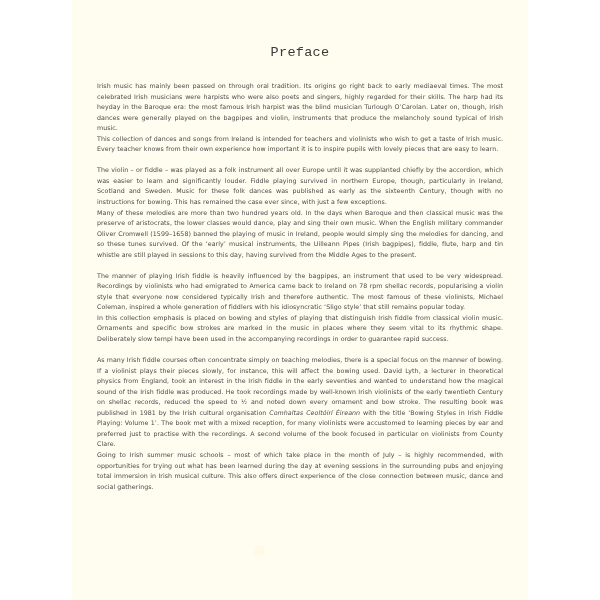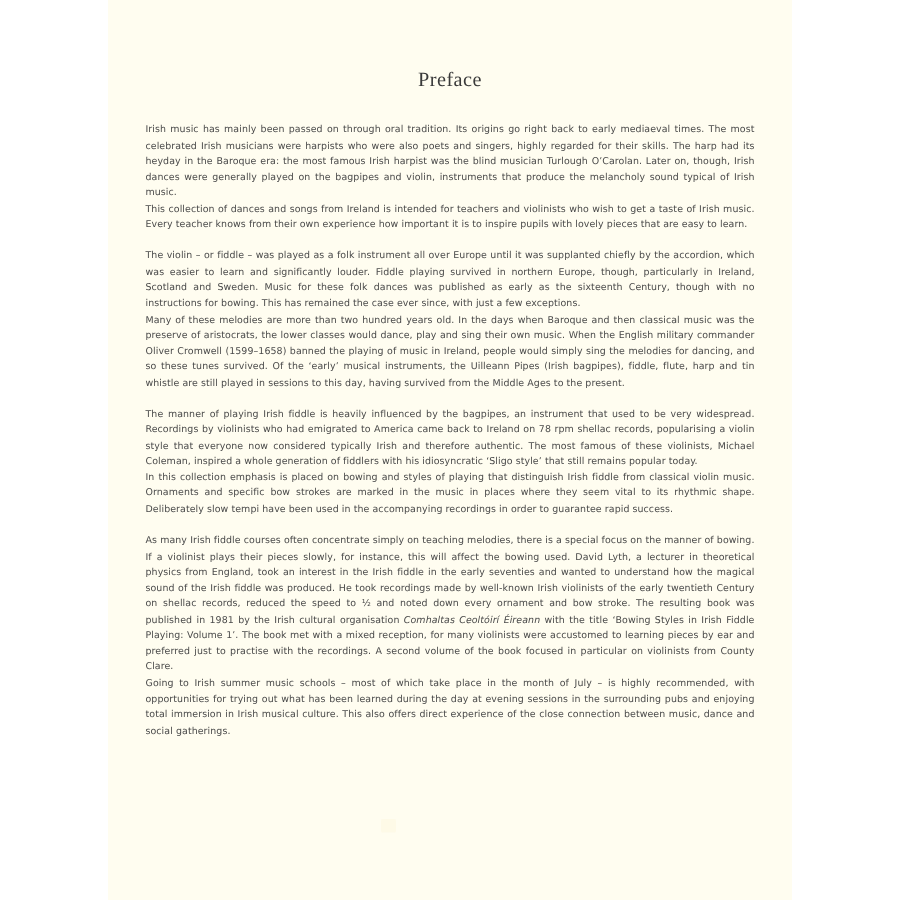--- a/index.html
+++ b/index.html
@@ -29,21 +29,21 @@
     left: 0;
     top: 0;
     width: 456px;
     height: 600px;
     padding: 0 25px;
     box-sizing: border-box;
   }
 
   .page-title {
     text-align: center;
-    font-family: Liberation Serif, serif;
+    font-family: Liberation Mono, monospace;
     font-size: 13.5px;
     font-weight: 400;
     color: #3a3a3a;
     letter-spacing: 0.3px;
     margin: 0;
     padding-top: 45px;
     padding-bottom: 0;
   }
 
   .body-block {

